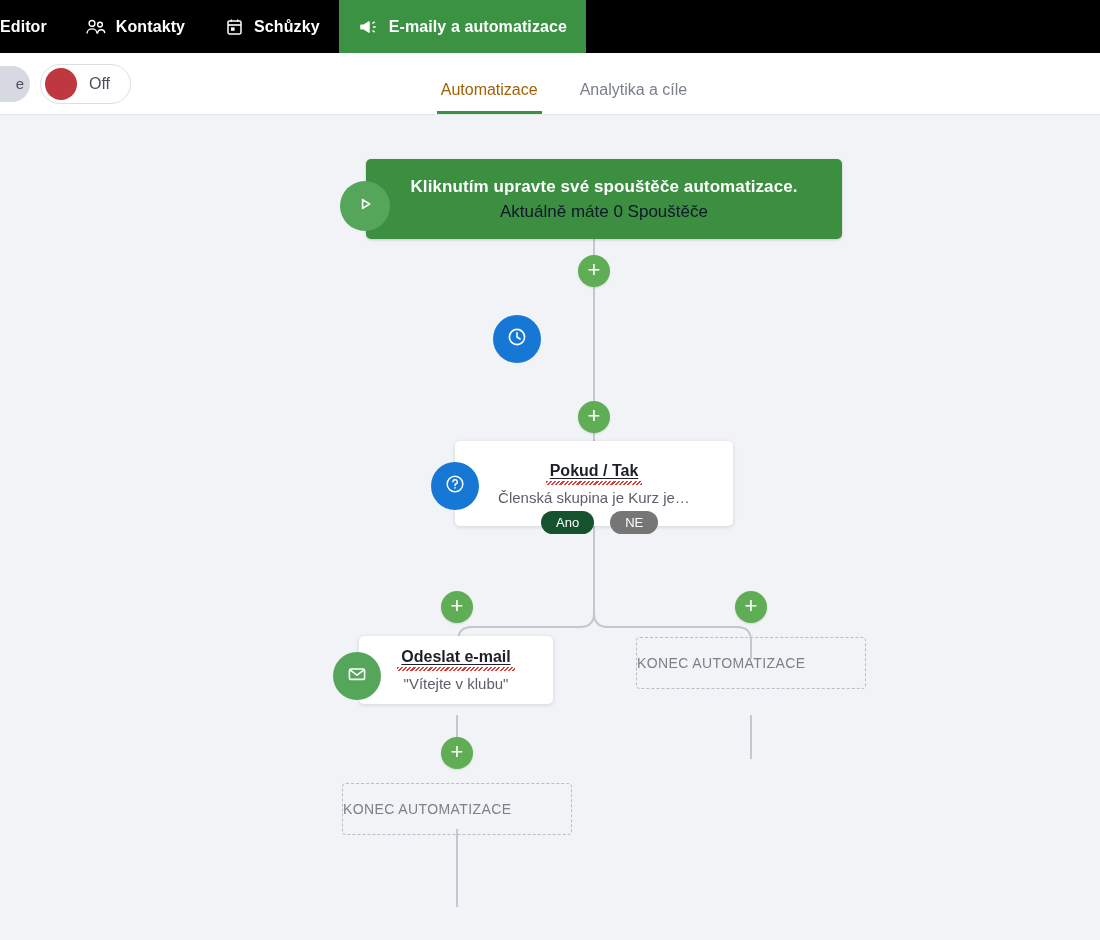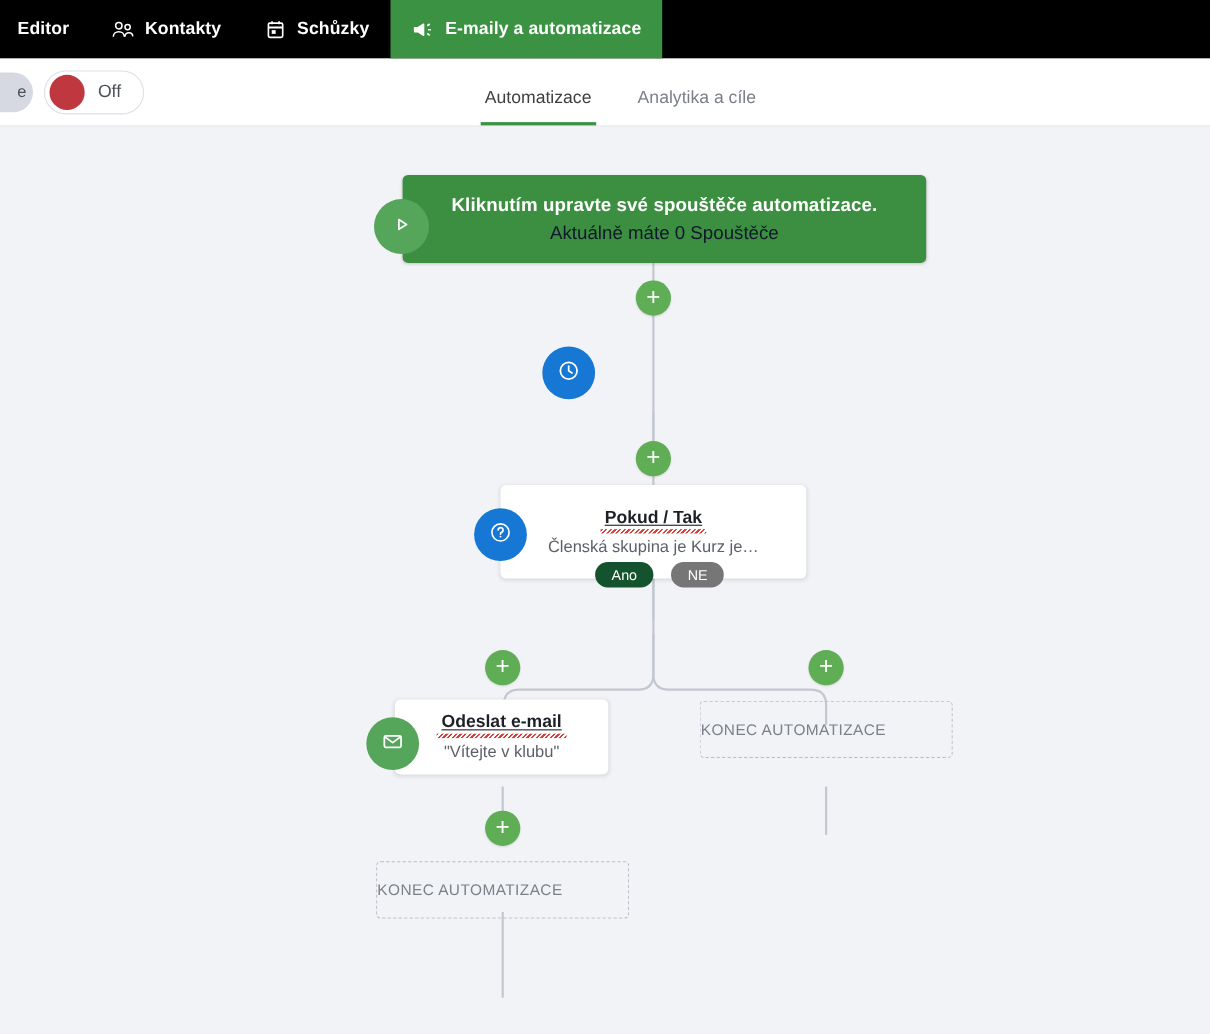--- a/index.html
+++ b/index.html
@@ -24,21 +24,21 @@
     align-items: center;
     gap: 9px;
     padding: 0 19px;
     color: #ffffff;
     font-size: 16px;
     font-weight: bold;
     letter-spacing: .1px;
     white-space: nowrap;
     cursor: pointer;
   }
-  .nav-item.first { padding-left: 16px; }
+  .nav-item.first { padding-left: 0; }
   .nav-item.active { background: #3b9243; }
   .nav-icon { display: flex; align-items: center; justify-content: center; width: 22px; height: 22px; }
   .nav-icon svg { display: block; }
 
   
   .toolbar {
     height: 62px;
     background: #ffffff;
     border-bottom: 1px solid #e3e5ea;
     display: flex;
@@ -94,21 +94,21 @@
     padding-top: 18px;
   }
   .tab {
     font-size: 16px;
     color: #7a7f88;
     padding: 0 4px 12px;
     border-bottom: 3px solid transparent;
     cursor: pointer;
     white-space: nowrap;
   }
-  .tab.active { color: #404040; border-bottom-color: #3b9243; margin-left: 28px; }
+  .tab.active { color: #a16207; border-bottom-color: #3b9243; margin-left: 28px; }
 
   
   .canvas {
     position: relative;
     height: 825px;
     background: #f2f3f7;
     overflow: hidden;
   }
   .flow-svg { position: absolute; inset: 0; width: 1100px; height: 825px; }
 

